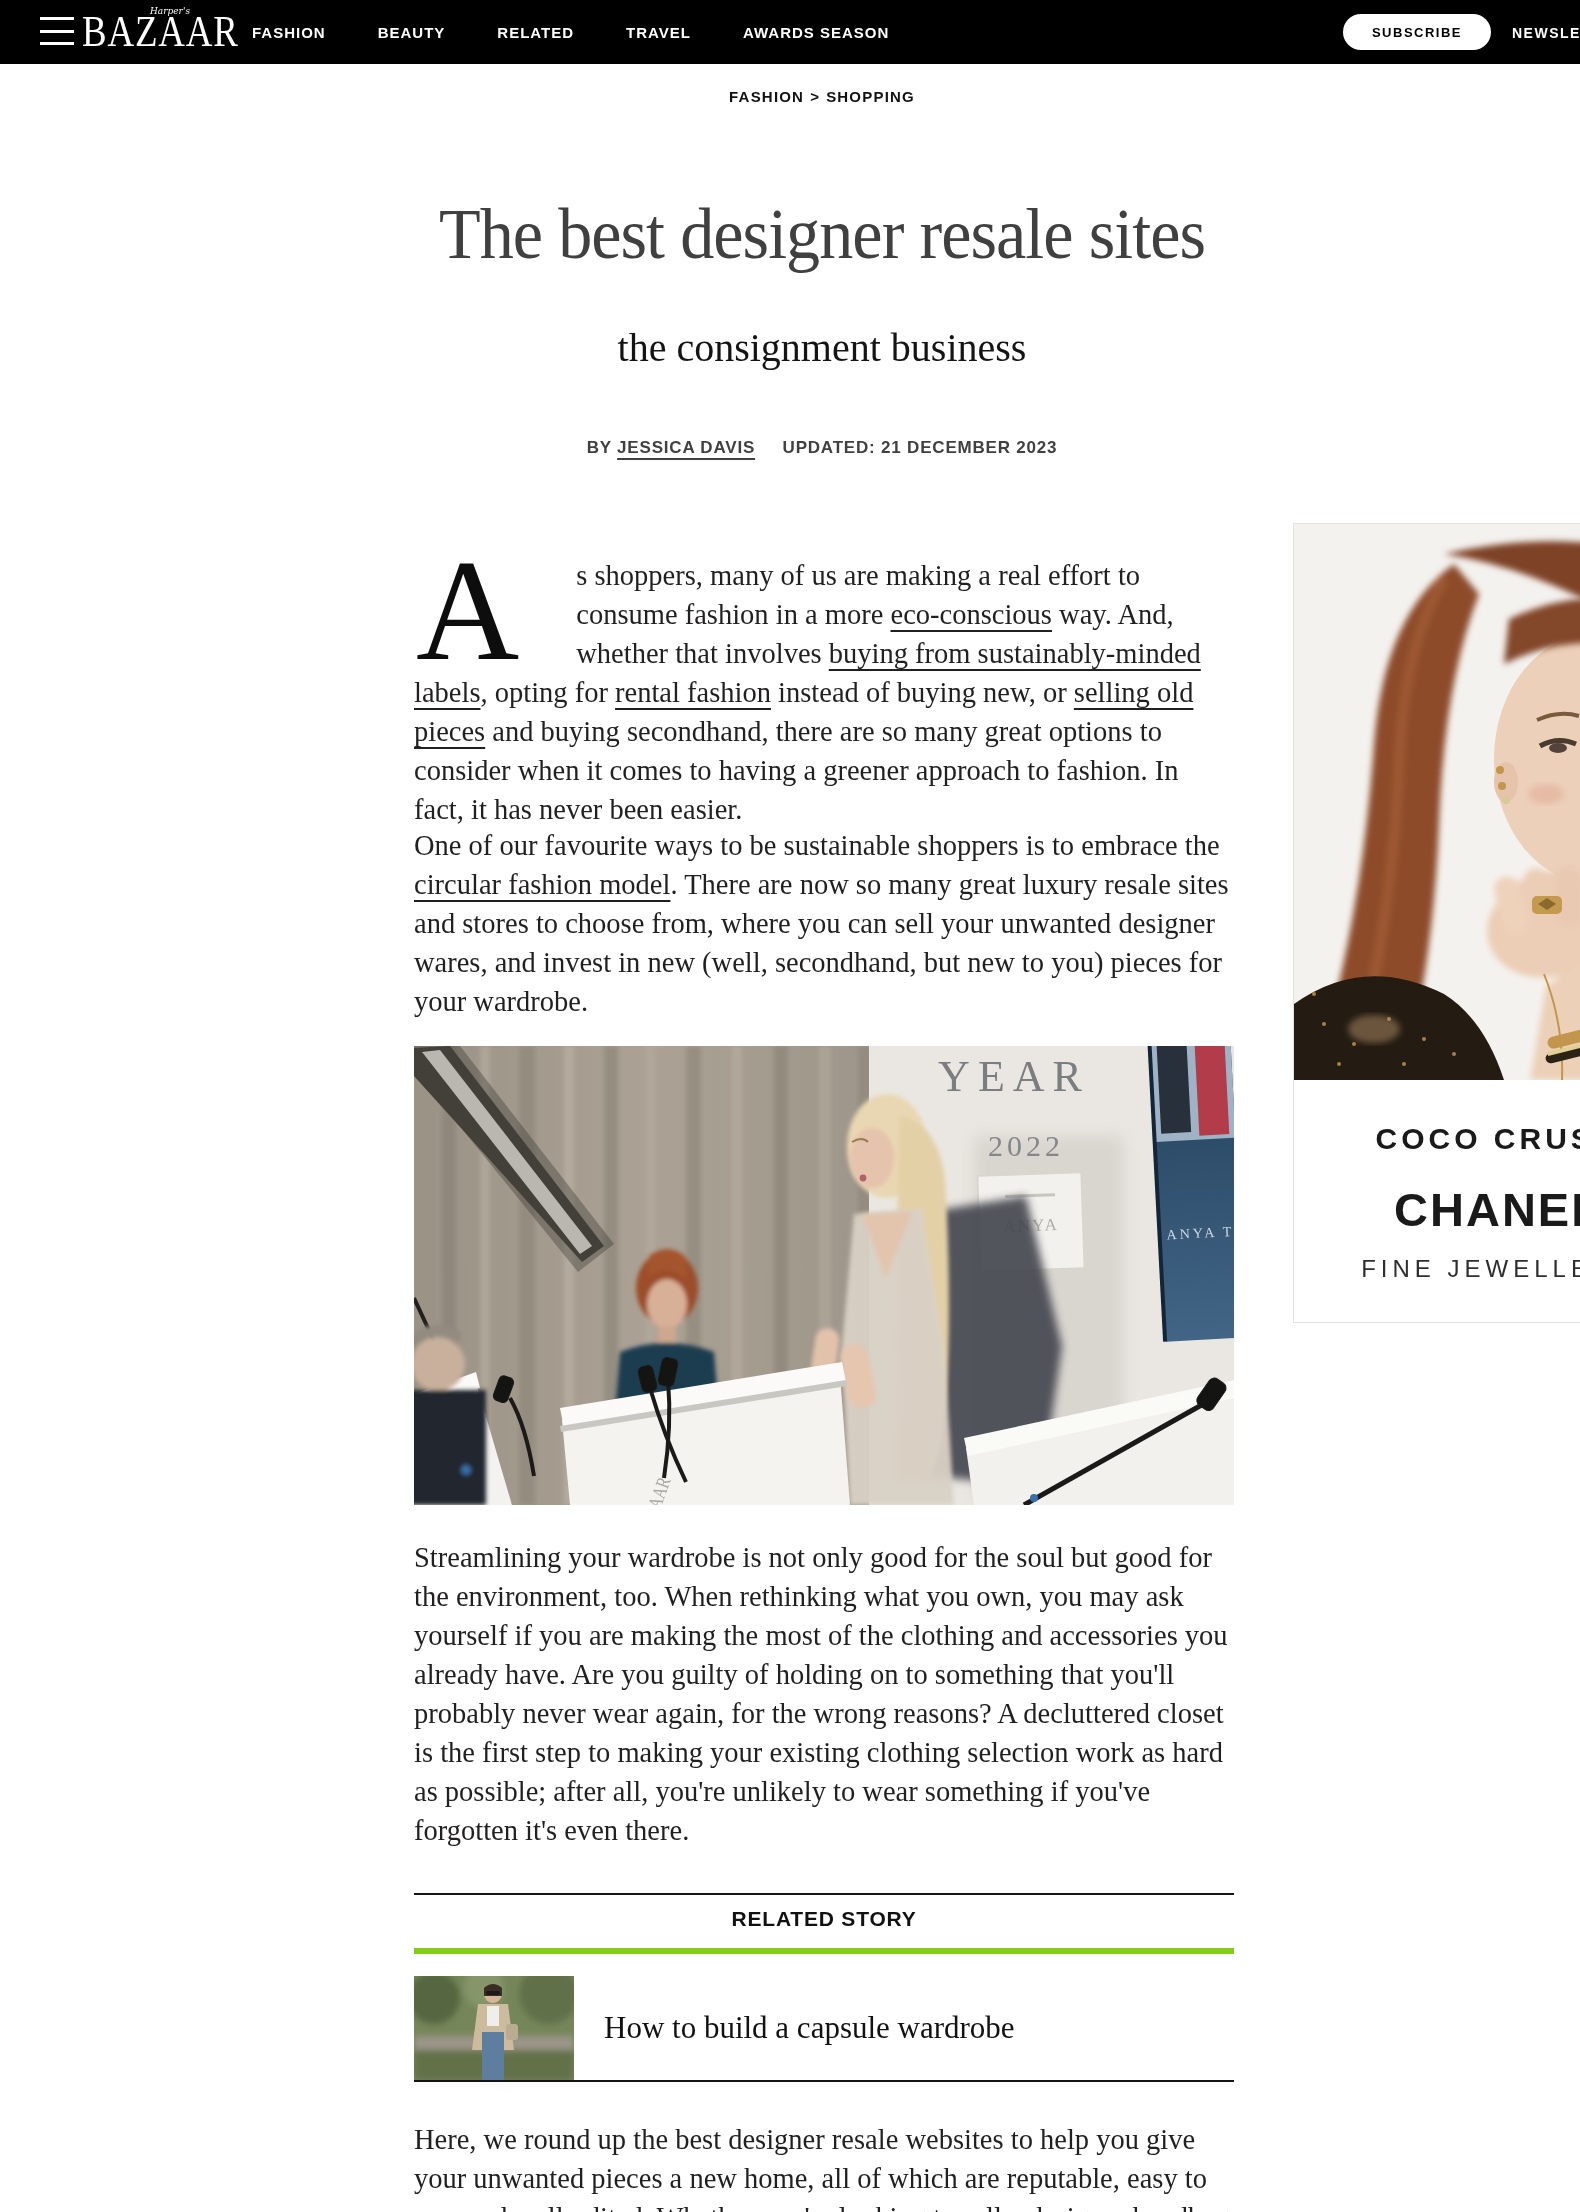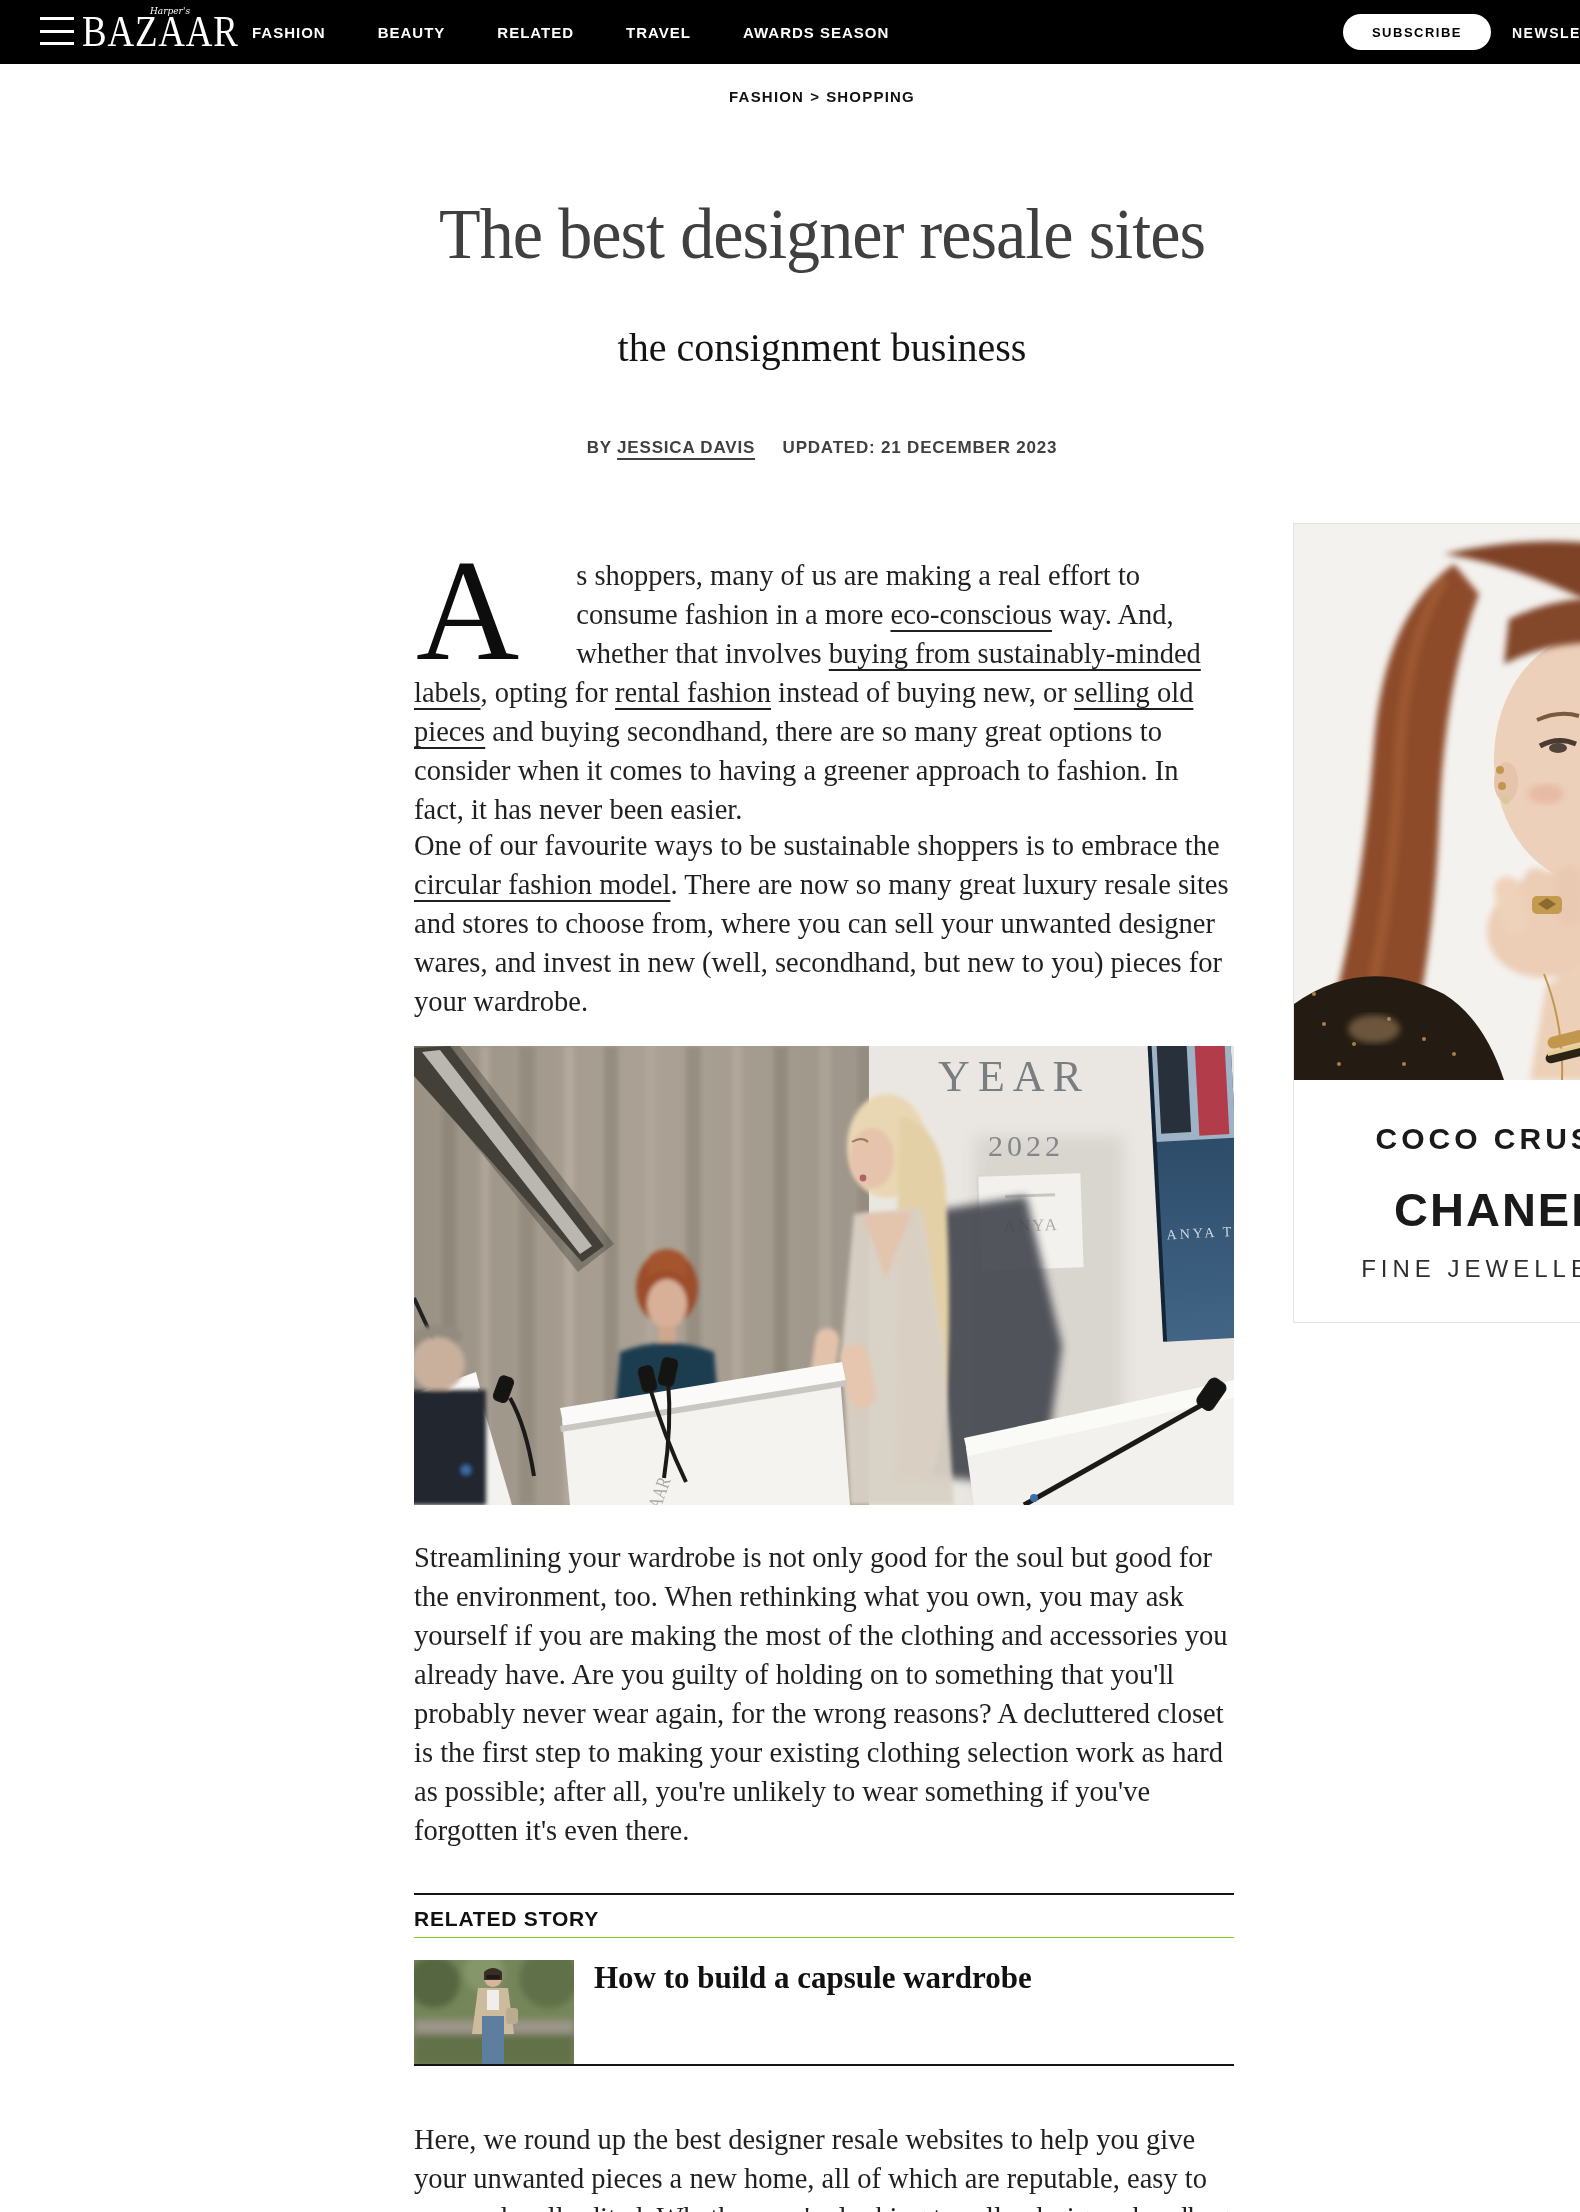--- a/index.html
+++ b/index.html
@@ -37,22 +37,22 @@
   .article p{position:absolute;left:0;width:820px;margin:0;font-size:28.5px;line-height:39px;color:#211f1f;}
   .article p a{text-decoration:underline;text-underline-offset:6px;text-decoration-thickness:1.5px;}
   .p1{top:556px;}
   .p2{top:826px;}
   .p3{top:1538px;}
   .p4{top:2120px;}
   .dropcap{float:left;font-size:143px;line-height:103px;padding:4px 57px 6px 2px;color:#0d0d0d;}
   .hero{position:absolute;left:0;top:1046px;width:820px;height:459px;overflow:hidden;background:#a79e92;}
   
   .related{position:absolute;left:0;top:1893px;width:820px;border-top:2px solid #141414;}
-  .related-head{padding:12px 0 6px;border-bottom:1px solid #84cc16;font-family:"Liberation Sans",sans-serif;font-size:21px;font-weight:700;letter-spacing:.8px;color:#111;}
-  .related-row{margin-top:22px;display:flex;gap:20px;align-items:flex-start;cursor:pointer;font-weight:bold;}
+  .related-head{padding:12px 0 17px;border-bottom:6px solid #84cc16;font-family:"Liberation Sans",sans-serif;font-size:21px;font-weight:700;letter-spacing:.8px;color:#111;text-align:center;}
+  .related-row{margin-top:22px;display:flex;gap:30px;align-items:center;cursor:pointer;}
   .related-thumb{width:160px;height:104px;flex:none;overflow:hidden;}
   .related-title{font-size:31px;color:#111;text-decoration:none;}
   .related-rule{border-top:2px solid #141414;}
   
   .ad{position:absolute;left:1293px;top:523px;width:410px;height:800px;background:#fff;border:1px solid #e4e2df;box-sizing:border-box;cursor:pointer;}
   .ad-art{display:block;}
   .ad-text{text-align:center;font-family:"Liberation Sans",sans-serif;color:#1a1a1a;}
   .ad-l1{margin-top:42px;font-size:30px;font-weight:600;letter-spacing:4px;}
   .ad-l2{margin-top:26px;font-size:47px;font-weight:700;letter-spacing:2px;}
   .ad-l3{margin-top:18px;font-size:24px;font-weight:300;letter-spacing:5px;color:#2e2e2e;}

